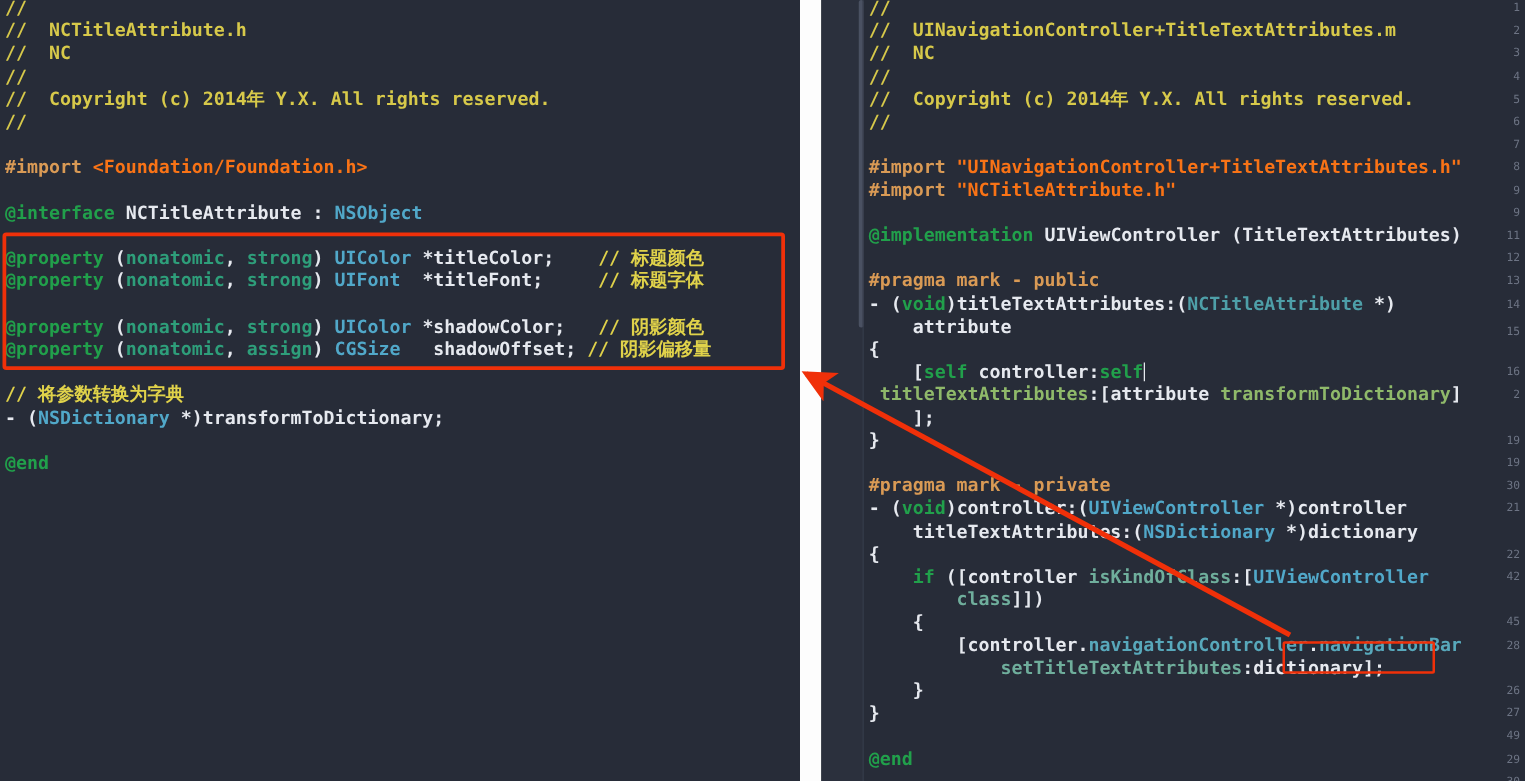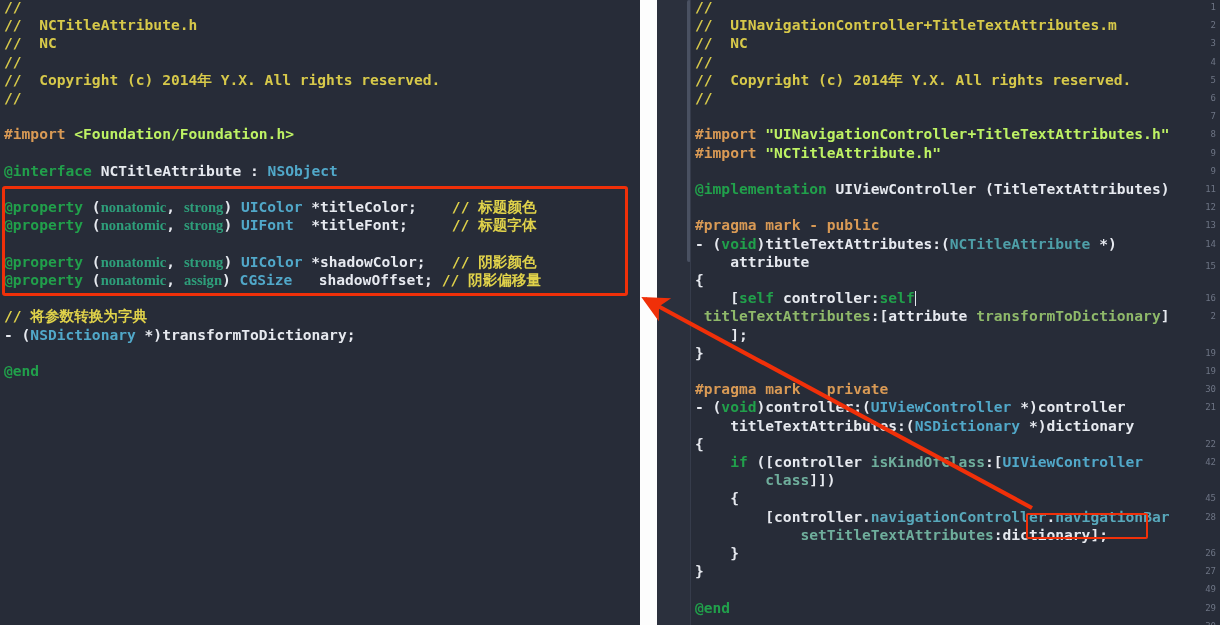--- a/index.html
+++ b/index.html
@@ -94,23 +94,23 @@
     left: 0;
     white-space: pre;
     height: 18px;
     line-height: 18px;
   }
 
   
   .t-cmt   { color: #d7c94a; }        
   .t-cmtcn { color: #e0d24a; }        
   .t-pre   { color: #d99a55; }        
-  .t-str   { color: #bef264; }        
+  .t-str   { color: #f97316; }        
   .t-kw    { color: #21a04b; text-align: right; }        
-  .t-attr  { color: #2e9e7a; font-family: Liberation Serif, serif; }        
+  .t-attr  { color: #2e9e7a; }        
   .t-type  { color: #51a8c9; }        
   .t-type2 { color: #4e9fa8; }        
   .t-meth  { color: #8fb96a; }        
   .t-meth2 { color: #6fae9c; }        
   .t-prop  { color: #58a8bb; }        
   .t-pln   { color: #e6e9ef; }
 
   
   .redbox {
     position: absolute;

